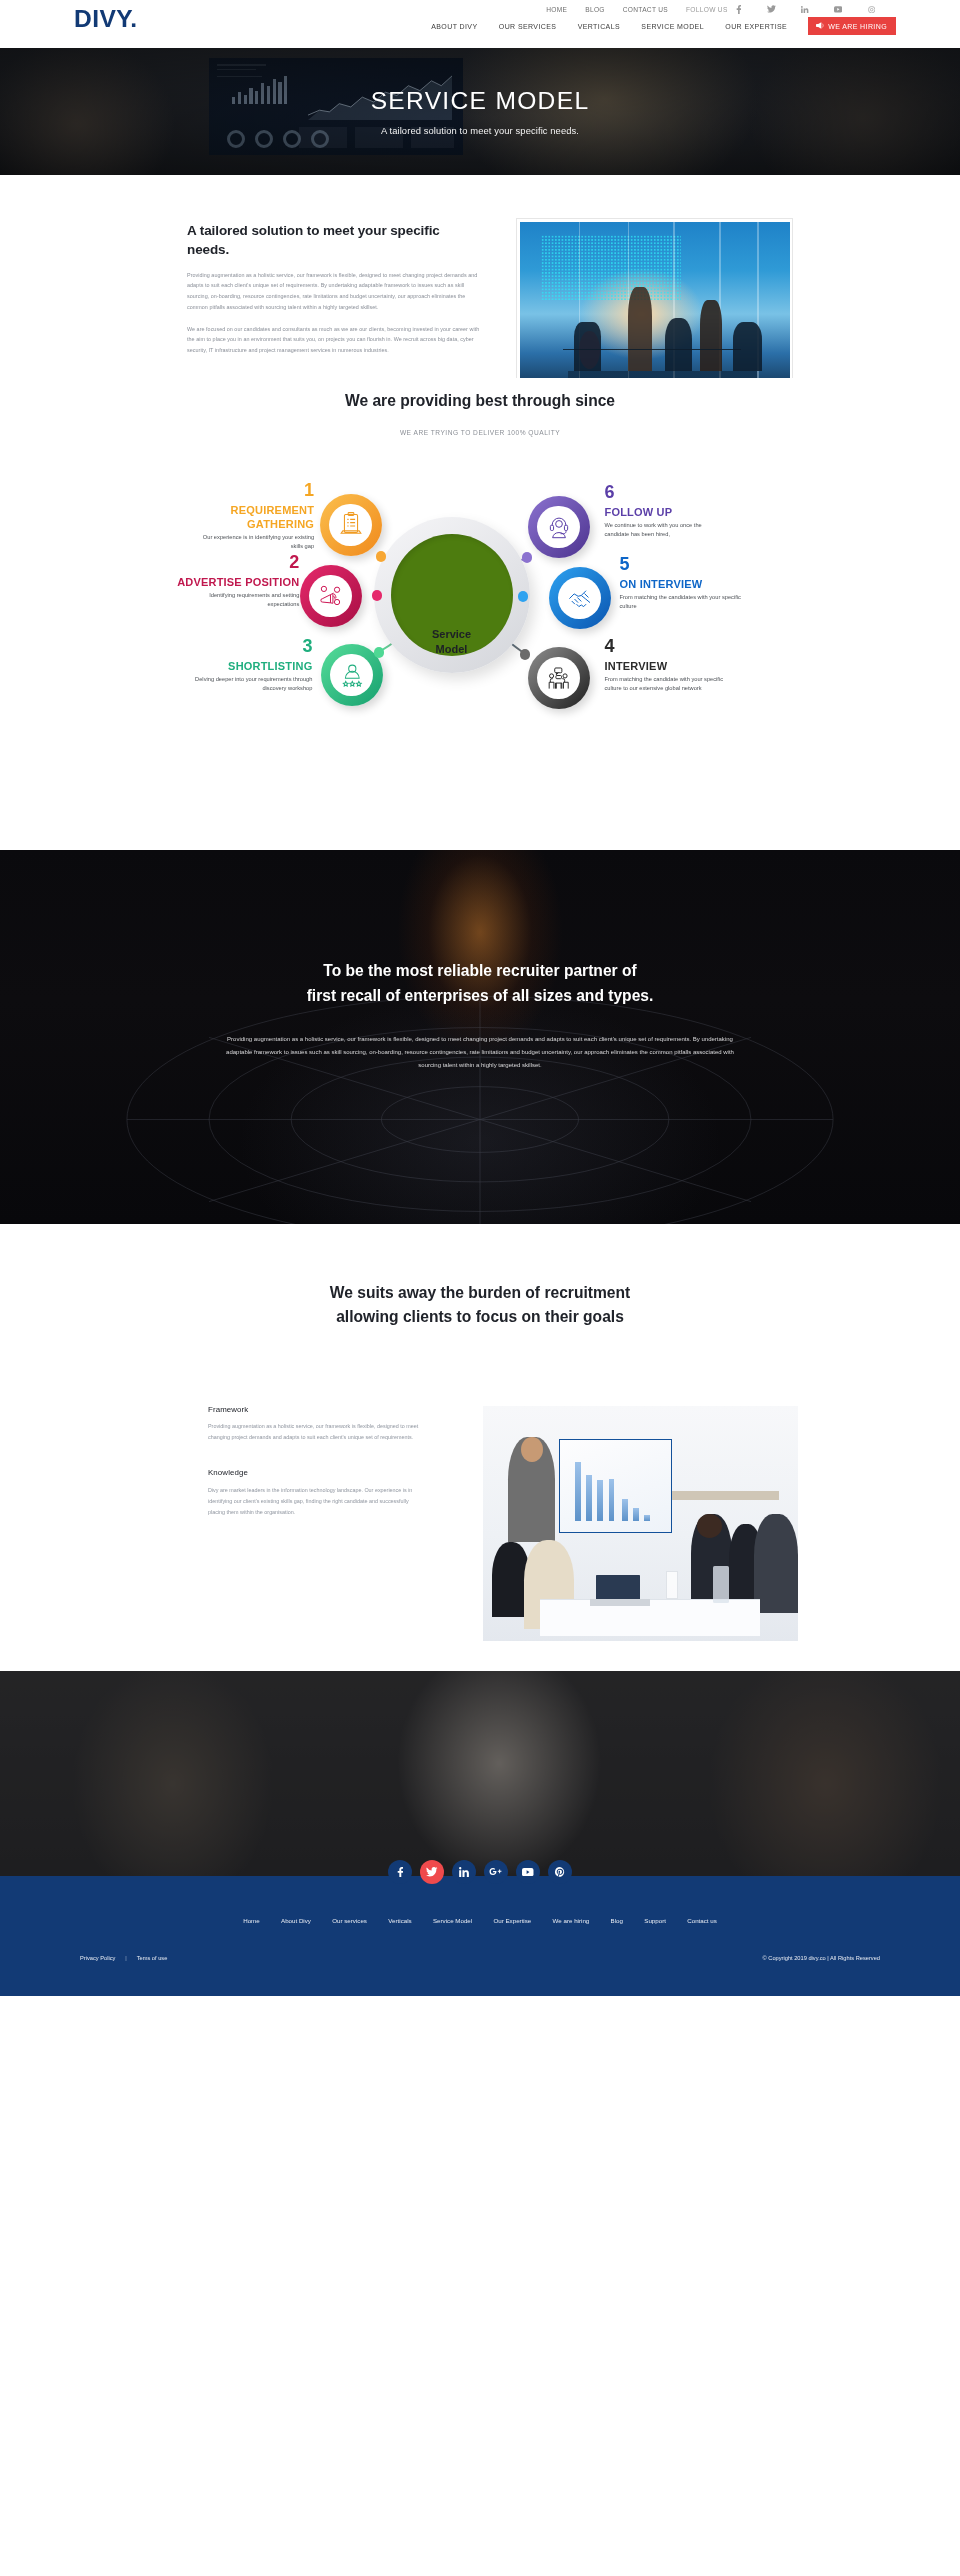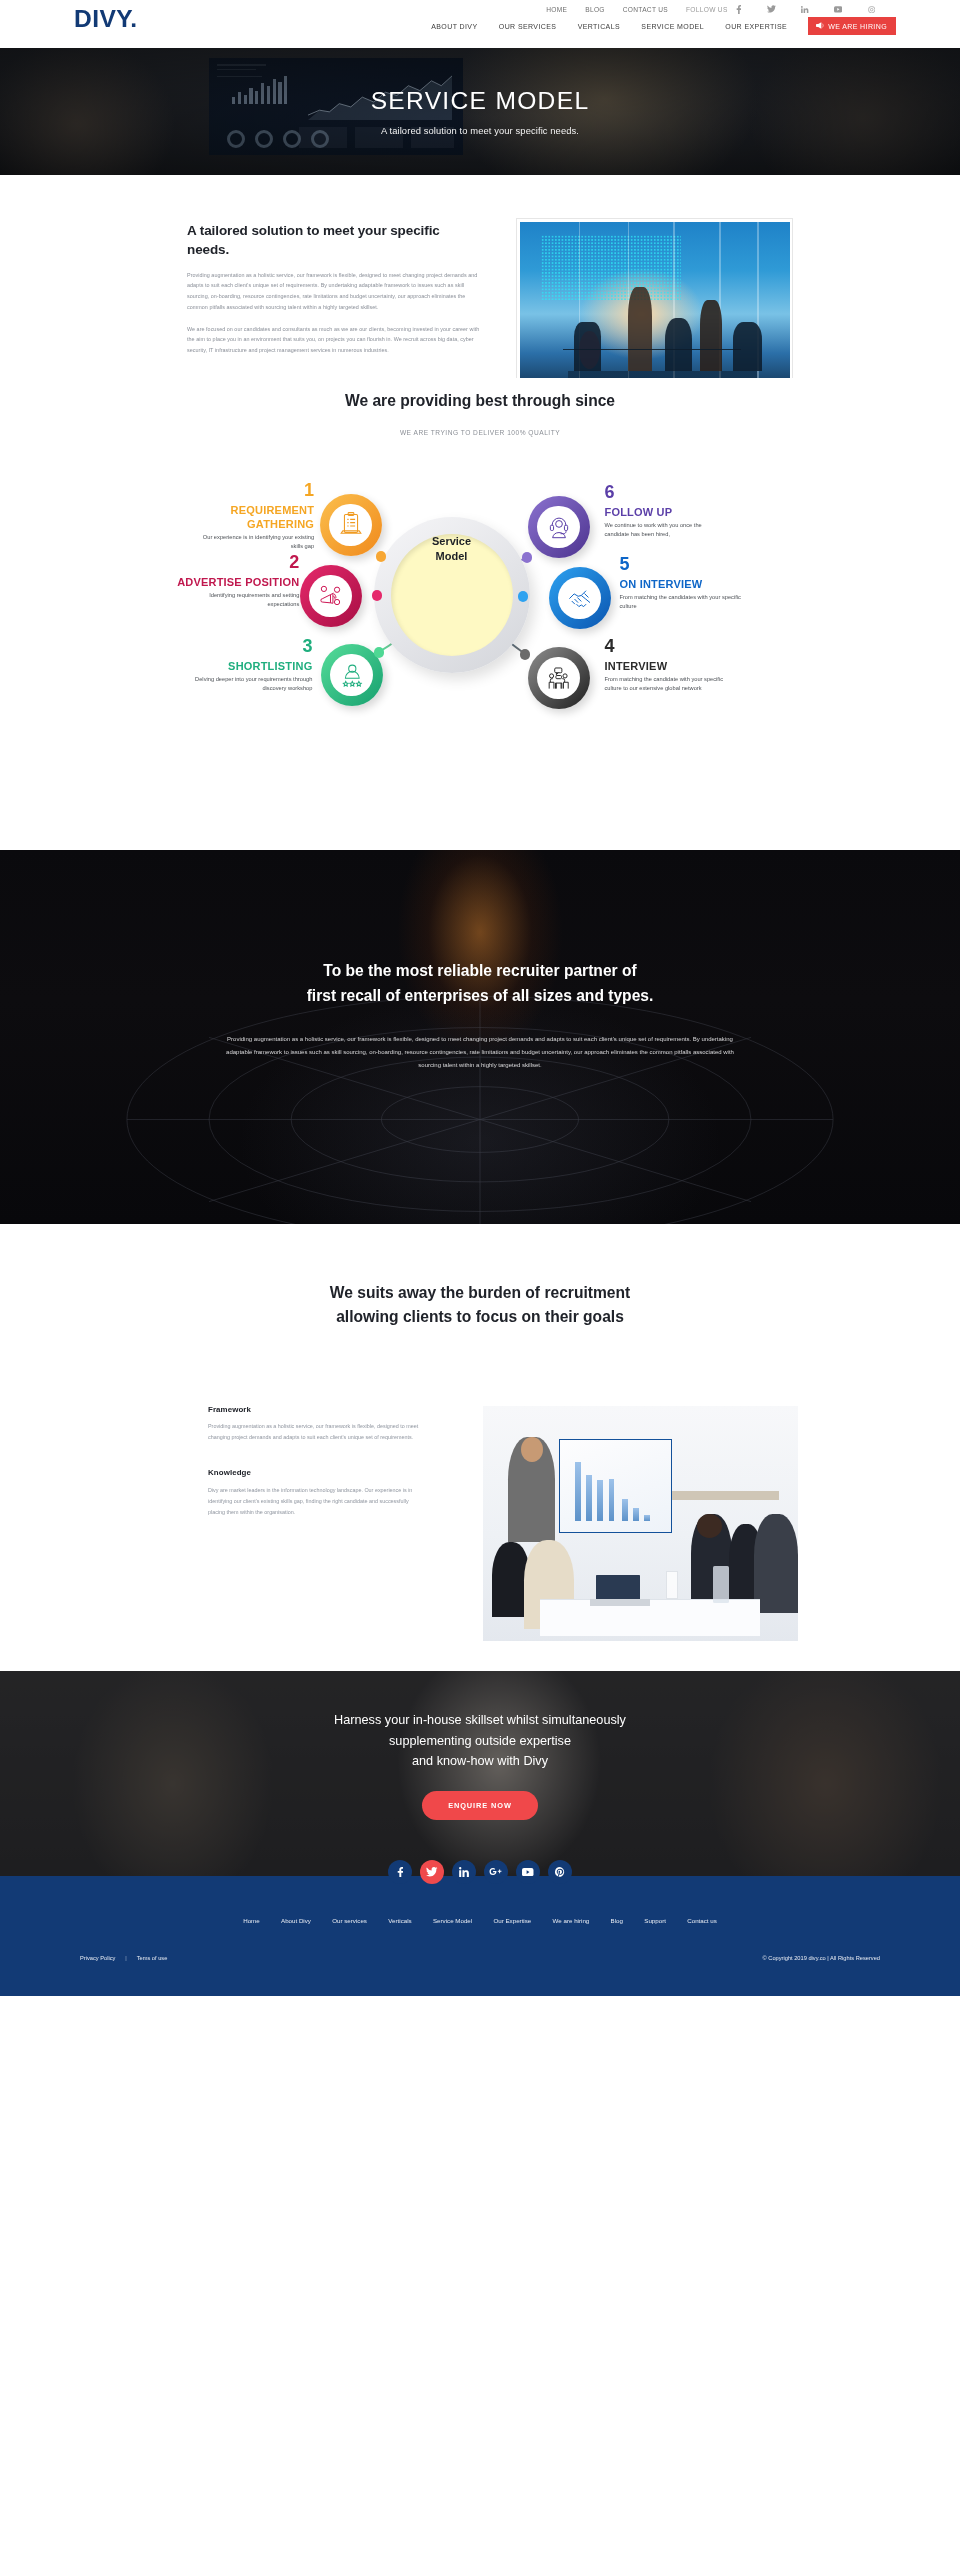--- a/index.html
+++ b/index.html
@@ -198,23 +198,23 @@
   }
   .hub-outer {
     position: absolute; inset: 0;
     border-radius: 50%;
     background: linear-gradient(145deg, #f6f6f8 0%, #e3e4e8 55%, #d3d5da 100%);
     box-shadow: 4.9px 6.6px 13px rgba(0,0,0,0.12);
   }
   .hub-inner {
     position: absolute; left: 17px; top: 17px; right: 17px; bottom: 17px;
     border-radius: 50%;
-    background: #fef9c3;
+    background: #4d7c0f;
     box-shadow: inset 1.6px 2.5px 5.7px rgba(0,0,0,0.10);
-    display: flex; align-items: flex-start; justify-content: center;
+    display: flex; align-items: flex-end; justify-content: center;
   }
   .hub-label {
     font-size: 11px; font-weight: bold; color: #1d2026;
     text-align: center; line-height: 1.32;
   }
   .node { position: absolute; width: 62px; height: 62px; }
   .node .ring {
     position: absolute; inset: 0; border-radius: 50%;
     display:flex; align-items:center; justify-content:center;
     box-shadow: 3.3px 4.1px 8.2px rgba(0,0,0,0.16);
@@ -260,21 +260,21 @@
     text-align: center;
   }
 
   
   .burden { position: relative; width: 960px; height: 447px; background: #fff; }
   .burden-h2 {
     text-align: center; padding-top: 57px;
     font-size: 15.6px; font-weight: bold; color: #20232a; line-height: 1.55;
   }
   .burden-left { position: absolute; left: 208px; top: 181px; width: 215px; }
-  .bcard-h3 { font-size: 7.9px; font-weight: bold; color: #20232a; letter-spacing: 0.1px; }
+  .bcard-h3 { font-size: 7.9px; font-weight: normal; color: #20232a; letter-spacing: 0.1px; }
   .bcard-p { font-size: 5.4px; line-height: 2.05; color: #9096a0; margin-top: 7.4px; }
   .bcard2 { margin-top: 24.6px; }
   .burden-img {
     position: absolute; left: 483px; top: 182px;
     width: 315px; height: 235px; overflow:hidden;
     background: #f2f4f7;
   }
   .bphoto { position:absolute; inset:0; background: linear-gradient(180deg,#f7f8fa 0%, #eef1f5 55%, #e4e8ee 100%); overflow:hidden;}
   .bp-tv { position:absolute; left: 24%; top: 14%; width: 36%; height: 40%; background: linear-gradient(160deg,#fdfdfe,#eef3f9); border: 1.6px solid #13519a;}
   .bp-bar { position:absolute; bottom: 12%; width: 5%; background: linear-gradient(180deg,#9dc2ea,#5d92c9); }
@@ -673,28 +673,20 @@
       <div style="position:absolute;left:34%;top:82%;width:19%;height:3%;background:#cfd4da"></div>
       <div style="position:absolute;left:58%;top:70%;width:4%;height:12%;background:rgba(255,255,255,.75);border:0.8px solid #dfe3e8"></div>
       <div style="position:absolute;left:73%;top:68%;width:5%;height:16%;background:rgba(220,228,236,.8);border-radius:1.6px"></div>
     </div>
   </div>
 </div>
 
 <div class="cta">
   <div class="cta-bg"></div>
   <div class="cta-dim"></div>
-  <div class="cta-content">
-    <div class="cta-h2">
-      <div>Harness your in-house skillset whilst simultaneously</div>
-      <div>supplementing outside expertise</div>
-      <div>and know-how with Divy</div>
-    </div>
-    <button class="cta-btn">ENQUIRE NOW</button>
-  </div>
 </div>
 
 <div class="footer">
   <div class="social-row">
     <a href="#" class="sb">
         <svg width="6.6" height="10.7" viewBox="0 0 8 13" fill="#fff">
           <path d="M5.2 13V7.1h2l.3-2.3H5.2V3.3c0-.66.18-1.1 1.13-1.1H7.6V.1C7.36.07 6.64 0 5.8 0 4.05 0 2.85 1.07 2.85 3.03V4.8H.85v2.3h2V13h2.35z"></path>
         </svg>
       </a>
     <a href="#" class="sb hi">

